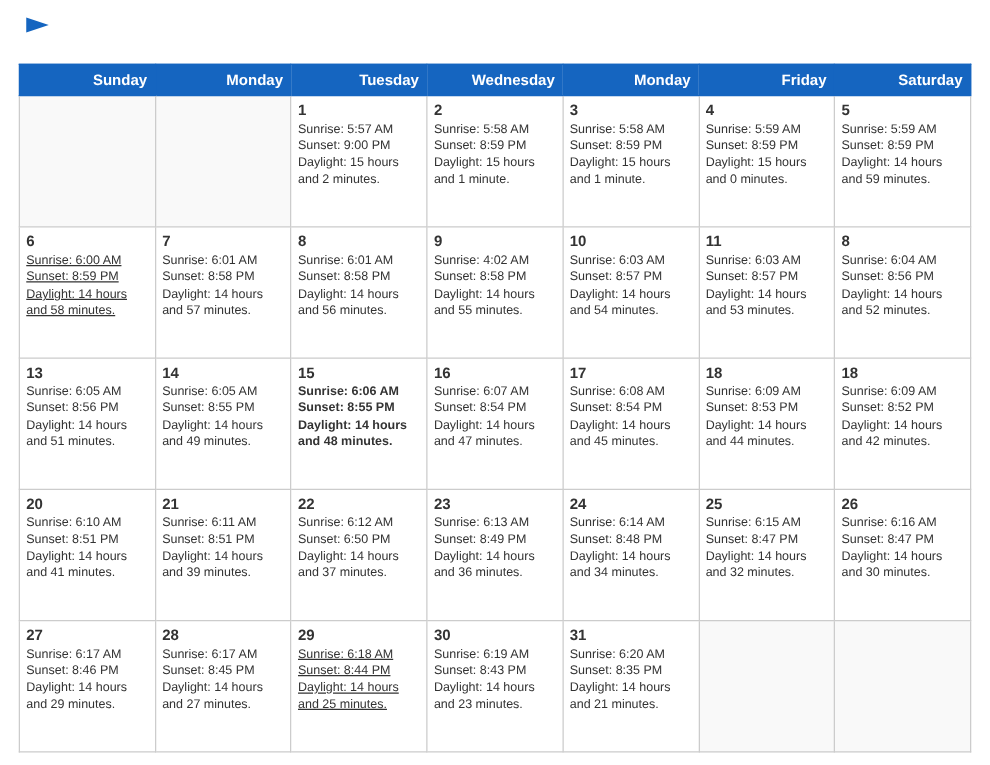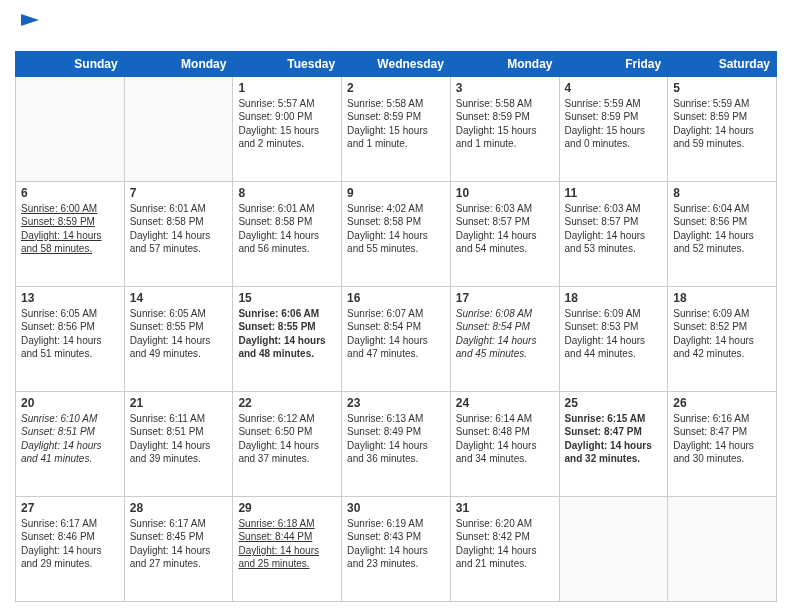--- a/index.html
+++ b/index.html
@@ -240,21 +240,21 @@
           </td>
           <td>
             <span class="day-num">16</span>
             <div class="day-detail" style="white-space: pre-line;">Sunrise: 6:07 AM
 Sunset: 8:54 PM
 Daylight: 14 hours
 and 47 minutes.</div>
           </td>
           <td>
             <span class="day-num">17</span>
-            <div class="day-detail" style="white-space: pre-line; font-style: italic;">Sunrise: 6:08 AM
+            <div class="day-detail" style="white-space: pre-line;">Sunrise: 6:08 AM
 Sunset: 8:54 PM
 Daylight: 14 hours
 and 45 minutes.</div>
           </td>
           <td>
             <span class="day-num">18</span>
             <div class="day-detail" style="white-space: pre-line;">Sunrise: 6:09 AM
 Sunset: 8:53 PM
 Daylight: 14 hours
 and 44 minutes.</div>
@@ -263,21 +263,21 @@
             <span class="day-num">18</span>
             <div class="day-detail" style="white-space: pre-line;">Sunrise: 6:09 AM
 Sunset: 8:52 PM
 Daylight: 14 hours
 and 42 minutes.</div>
           </td>
         </tr>
         <tr>
           <td>
             <span class="day-num">20</span>
-            <div class="day-detail" style="white-space: pre-line; font-style: italic;">Sunrise: 6:10 AM
+            <div class="day-detail" style="white-space: pre-line;">Sunrise: 6:10 AM
 Sunset: 8:51 PM
 Daylight: 14 hours
 and 41 minutes.</div>
           </td>
           <td>
             <span class="day-num">21</span>
             <div class="day-detail" style="white-space: pre-line;">Sunrise: 6:11 AM
 Sunset: 8:51 PM
 Daylight: 14 hours
 and 39 minutes.</div>
@@ -298,21 +298,21 @@
           </td>
           <td>
             <span class="day-num">24</span>
             <div class="day-detail" style="white-space: pre-line;">Sunrise: 6:14 AM
 Sunset: 8:48 PM
 Daylight: 14 hours
 and 34 minutes.</div>
           </td>
           <td>
             <span class="day-num">25</span>
-            <div class="day-detail" style="white-space: pre-line; font-weight: bold;">Sunrise: 6:15 AM
+            <div class="day-detail" style="white-space: pre-line;">Sunrise: 6:15 AM
 Sunset: 8:47 PM
 Daylight: 14 hours
 and 32 minutes.</div>
           </td>
           <td>
             <span class="day-num">26</span>
             <div class="day-detail" style="white-space: pre-line;">Sunrise: 6:16 AM
 Sunset: 8:47 PM
 Daylight: 14 hours
 and 30 minutes.</div>
@@ -343,21 +343,21 @@
           <td>
             <span class="day-num">30</span>
             <div class="day-detail" style="white-space: pre-line;">Sunrise: 6:19 AM
 Sunset: 8:43 PM
 Daylight: 14 hours
 and 23 minutes.</div>
           </td>
           <td>
             <span class="day-num">31</span>
             <div class="day-detail" style="white-space: pre-line;">Sunrise: 6:20 AM
-Sunset: 8:42 PM
+Sunset: 8:35 PM
 Daylight: 14 hours
 and 21 minutes.</div>
           </td>
           <td class="empty"></td>
           <td class="empty"></td>
         </tr>
       </tbody>
   </table>
 </div>
 

